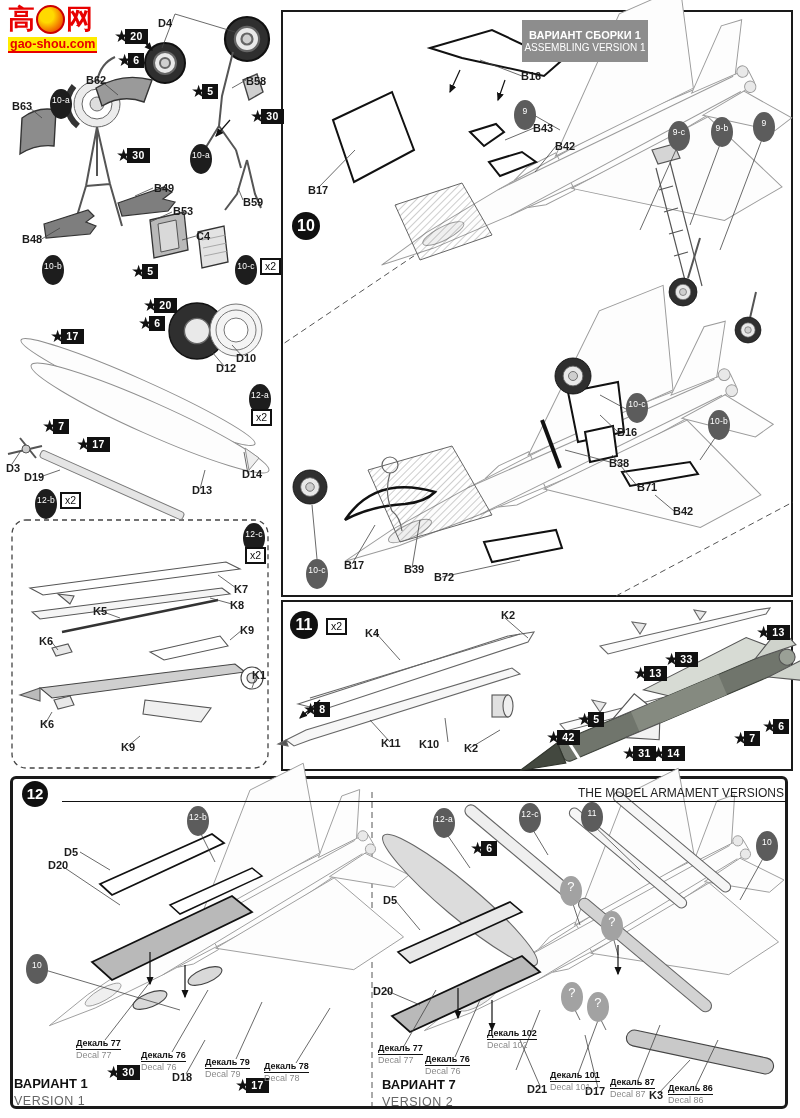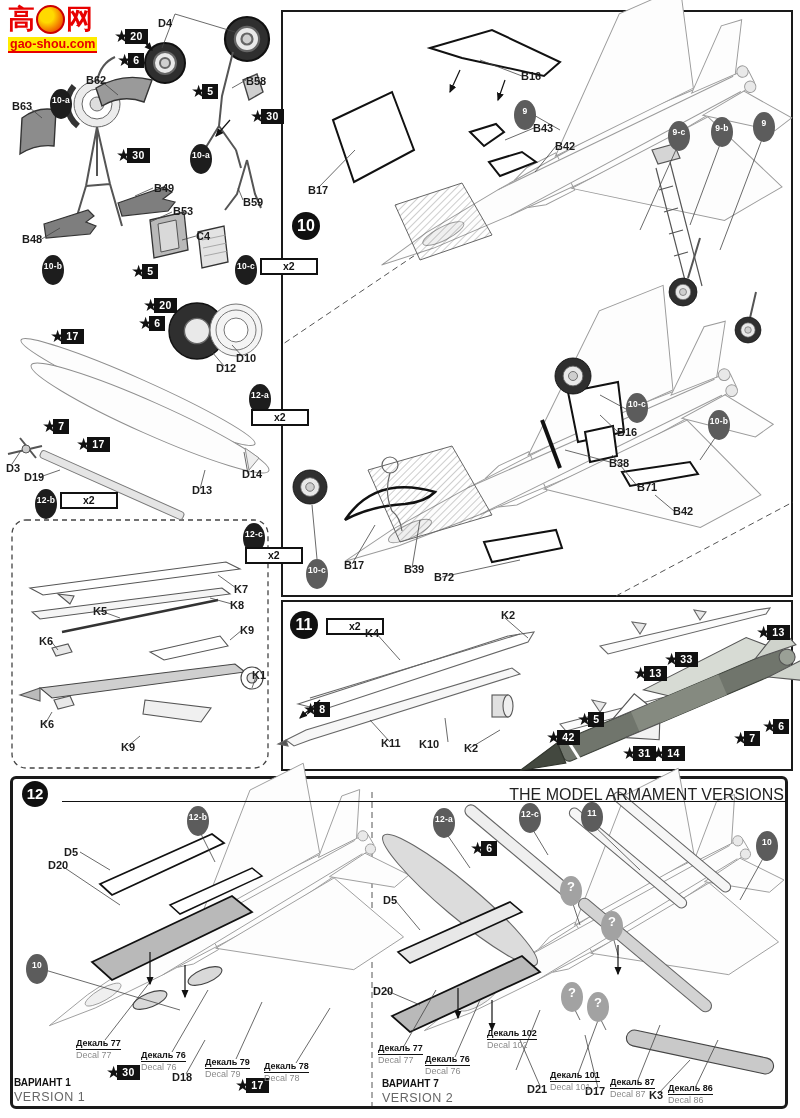--- a/index.html
+++ b/index.html
@@ -3,42 +3,42 @@
 <meta charset="utf-8">
 <style>
   html,body{margin:0;padding:0;background:#fff}
   .sheet{position:relative;width:800px;height:1118px;background:#fff;font-family:"Liberation Sans",sans-serif;overflow:hidden}
   .panel{position:absolute;border:2px solid #1a1a1a;background:#fff;box-sizing:border-box}
   .art{position:absolute;left:0;top:0}
   .pl{position:absolute;font-weight:700;font-size:11px;color:#1c1c1c;white-space:nowrap}
   .star{position:absolute;height:15px;display:flex;align-items:center;white-space:nowrap}
   .star i{font-style:normal;font-size:17px;line-height:13px;color:#111;margin-right:-4px;font-family:"DejaVu Sans",sans-serif}
   .star b{background:#111;color:#fff;font-size:10.5px;line-height:15px;font-weight:700;padding:0 5px;letter-spacing:.3px}
-  .rc{position:absolute;width:22px;height:30px;border-radius:50%;color:#fff;font-weight:700;font-size:8.5px;line-height:22px;text-align:center;letter-spacing:.2px}
+  .rc{position:absolute;width:22px;height:30px;border-radius:50%;color:#fff;font-weight:400;font-size:8.5px;line-height:22px;text-align:center;letter-spacing:.2px}
   .rc.d{background:#1d1d1d}
   .rc.g{background:#5c5c5c}
   .rc.q{background:#a2a2a2;font-size:13px}
   .bc{position:absolute;width:28px;height:28px;border-radius:50%;background:#101010;color:#fff;font-weight:800;font-size:16px;line-height:28px;text-align:center}
   .bc.sm{width:26px;height:26px;font-size:15px;line-height:26px}
-  .x2{position:absolute;border:2px solid #111;background:#fff;color:#111;font-weight:700;font-size:10.5px;line-height:13px;padding:0 21px}
+  .x2{position:absolute;border:2px solid #111;background:#fff;color:#111;font-weight:400;font-size:10.5px;line-height:13px;padding:0 3px}
   .hdr{position:absolute;width:126px;height:42px;background:#8d8d8d;color:#fff;display:flex;flex-direction:column;align-items:center;justify-content:center;gap:1px;text-align:center}
   .hdr b{font-size:11px;font-weight:700}
   .hdr span{font-size:10px;font-weight:400}
   .decal{position:absolute;white-space:nowrap;line-height:1.15}
   .decal b{display:block;font-size:9px;color:#111;border-bottom:1.4px solid #111;padding-bottom:1px}
   .decal i{display:block;font-style:normal;font-size:9px;color:#8a8a8a}
   .wm{position:absolute;left:8px;top:4px}
   .wm .t{color:#e80000;font-weight:900;font-size:27px;line-height:30px;display:flex;align-items:center;font-family:"DejaVu Sans",sans-serif}
   .wm .mascot{width:25px;height:25px;border-radius:50%;background:radial-gradient(circle at 35% 35%,#ffd900 30%,#f05a00 75%);border:2px solid #c00;margin:0 1px}
   .wm .u{margin-top:1px;display:inline-block;background:#ffec00;color:#e80000;font-weight:800;font-size:12.5px;padding:0 2px;border-bottom:2px solid #e80000}
   .title-ru{position:absolute;left:62px;top:784px;font-weight:800;font-size:15px;color:#111;white-space:nowrap}
-  .title-en{position:absolute;right:16px;top:786px;font-weight:400;font-size:16px;color:#222;white-space:nowrap}
+  .title-en{position:absolute;right:16px;top:786px;font-weight:400;font-size:12px;color:#222;white-space:nowrap}
   .title-rule{position:absolute;left:62px;top:801px;width:724px;border-top:1.6px solid #111}
   .var{position:absolute;line-height:1.3;white-space:nowrap}
-  .var b{display:block;font-size:10px;font-weight:800;color:#111}
+  .var b{display:block;font-size:13px;font-weight:800;color:#111}
   .var span{display:block;font-size:12.5px;color:#666;letter-spacing:.5px}
 </style>
 </head>
 <body>
 
 <div class="sheet">
 
   <div class="panel" style="left:281px;top:10px;width:512px;height:587px"></div>
   <div class="panel" style="left:281px;top:600px;width:512px;height:171px"></div>
   <div class="panel" style="left:10px;top:776px;width:778px;height:333px;border-width:3px;border-radius:6px"></div>
@@ -310,20 +310,24 @@
   <span class="rc d" style="left:235px;top:255px">10-c</span>
   <span class="x2" style="left:260px;top:258px">x2</span>
   <span class="rc d" style="left:249px;top:384px">12-a</span>
   <span class="x2" style="left:251px;top:409px">x2</span>
   <span class="rc d" style="left:35px;top:489px">12-b</span>
   <span class="x2" style="left:60px;top:492px">x2</span>
   <span class="rc d" style="left:243px;top:523px">12-c</span>
   <span class="x2" style="left:245px;top:547px">x2</span>
 
   <span class="bc" style="left:292px;top:212px">10</span>
+  <div class="hdr" style="left:522px;top:20px">
+    <b>ВАРИАНТ СБОРКИ 1</b>
+    <span>ASSEMBLING VERSION 1</span>
+  </div>
   <span class="pl" style="left:521px;top:70px">B16</span>
   <span class="rc g" style="left:514px;top:100px">9</span>
   <span class="pl" style="left:533px;top:122px">B43</span>
   <span class="pl" style="left:555px;top:140px">B42</span>
   <span class="pl" style="left:308px;top:184px">B17</span>
   <span class="rc g" style="left:668px;top:121px">9-c</span>
   <span class="rc g" style="left:711px;top:117px">9-b</span>
   <span class="rc g" style="left:753px;top:112px">9</span>
   <span class="rc g" style="left:626px;top:393px">10-c</span>
   <span class="rc g" style="left:708px;top:410px">10-b</span>

